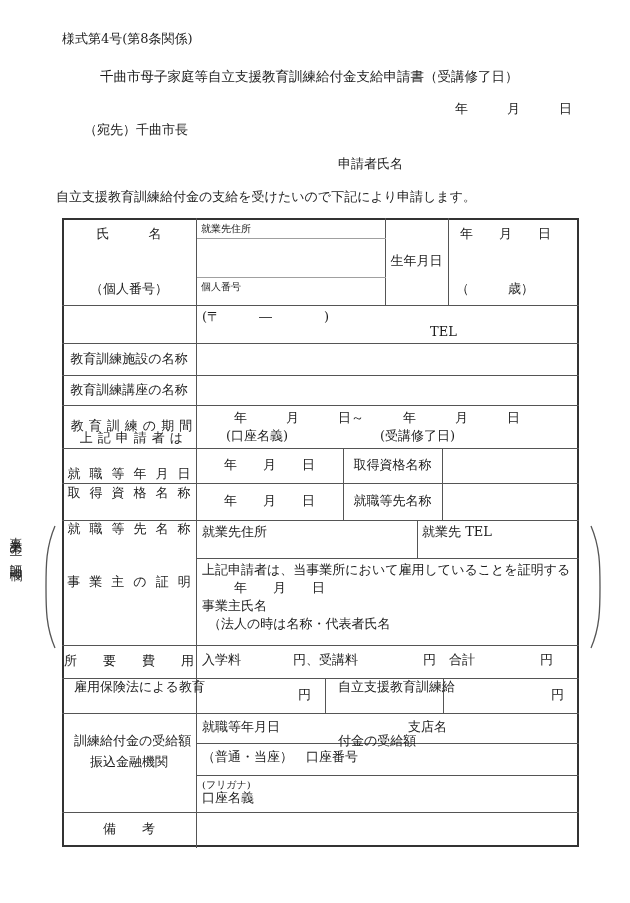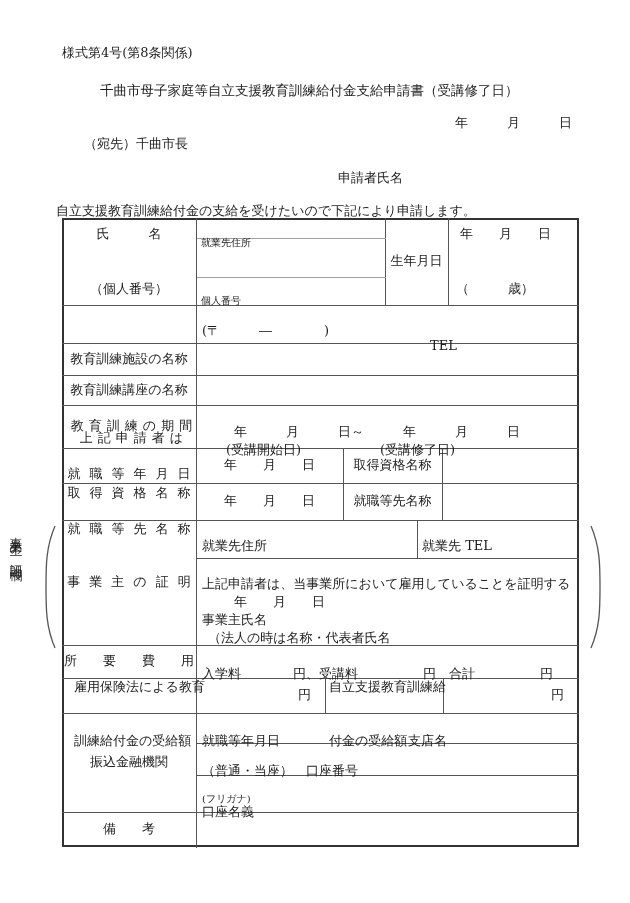--- a/index.html
+++ b/index.html
@@ -3,21 +3,21 @@
 <meta charset="utf-8">
 <style>
   html,body{margin:0;padding:0;}
   body{
     width:630px;height:903px;background:#ffffff;
     font-family:"DejaVu Serif","Liberation Serif",serif;
     color:#1c1c1c;
     -webkit-font-smoothing:antialiased;
   }
   .sheet{position:relative;width:630px;height:903px;background:#fff;overflow:hidden;}
-  .txt{position:absolute;font-size:13px;line-height:1.3;white-space:pre;margin-top:14px;}
+  .txt{position:absolute;font-size:13px;line-height:1.3;white-space:pre;}
   .small{font-size:10px;}
   .tbl{position:absolute;left:62px;top:218px;width:517px;height:630px;}
   .grid{position:absolute;left:0;top:0;}
   .cell{position:absolute;display:flex;align-items:center;justify-content:center;
         font-size:13px;line-height:1.4;text-align:center;white-space:pre;}
   .cell.col{flex-direction:column;gap:36px;}
   .cell.left{justify-content:flex-start;text-align:left;}
   .cell.right{justify-content:flex-end;text-align:right;}
   .ls7{letter-spacing:5px;padding-left:10px;}
   .ls6{letter-spacing:9px;padding-left:9px;}
@@ -103,21 +103,21 @@
       <div>教育訓練施設の名称</div>
     </div>
     <div class="cell" style="left:0;top:157px;width:134px;height:30px">
       <div>教育訓練講座の名称</div>
     </div>
 
     <div class="cell" style="left:0;top:187px;width:134px;height:43px">
       <div class="ls7">教育訓練の期間</div>
     </div>
     <div class="txt" style="left:172px;top:192px">年　　　月　　　日～　　　年　　　月　　　日</div>
-    <div class="txt" style="left:164px;top:210px">(受講開始日)</div>
+    <div class="txt" style="left:164px;top:210px">(口座名義)</div>
     <div class="txt" style="left:318px;top:210px">(受講修了日)</div>
 
     <div class="cell col" style="left:0;top:230px;width:134px;height:35px">
       <div class="ls7">上記申請者は</div>
       <div class="ls6">取得資格名称</div>
     </div>
     <div class="cell" style="left:134px;top:230px;width:147px;height:35px">
       <div>年　　月　　日</div>
     </div>
     <div class="cell" style="left:281px;top:230px;width:99px;height:35px">
@@ -150,21 +150,21 @@
     </div>
     <div class="txt" style="left:140px;top:434px">入学料　　　　円、受講料　　　　　円　合計　　　　　円</div>
 
     <div class="cell col left" style="left:0;top:460px;width:134px;height:35px;align-items:flex-start;padding-left:12px;box-sizing:border-box">
       <div>雇用保険法による教育</div>
       <div>訓練給付金の受給額</div>
     </div>
     <div class="cell right" style="left:134px;top:460px;width:129px;height:35px;padding-right:14px;box-sizing:border-box">
       <div>円</div>
     </div>
-    <div class="cell col left" style="left:263px;top:460px;width:118px;height:35px;align-items:flex-start;padding-left:4px;box-sizing:border-box">
+    <div class="cell col left" style="left:263px;top:460px;width:118px;height:35px;align-items:flex-start;padding-left:13px;box-sizing:border-box">
       <div>自立支援教育訓練給</div>
       <div>付金の受給額</div>
     </div>
     <div class="cell right" style="left:381px;top:460px;width:135px;height:35px;padding-right:14px;box-sizing:border-box">
       <div>円</div>
     </div>
 
     <div class="cell" style="left:0;top:495px;width:134px;height:99px">
       <div>振込金融機関</div>
     </div>

